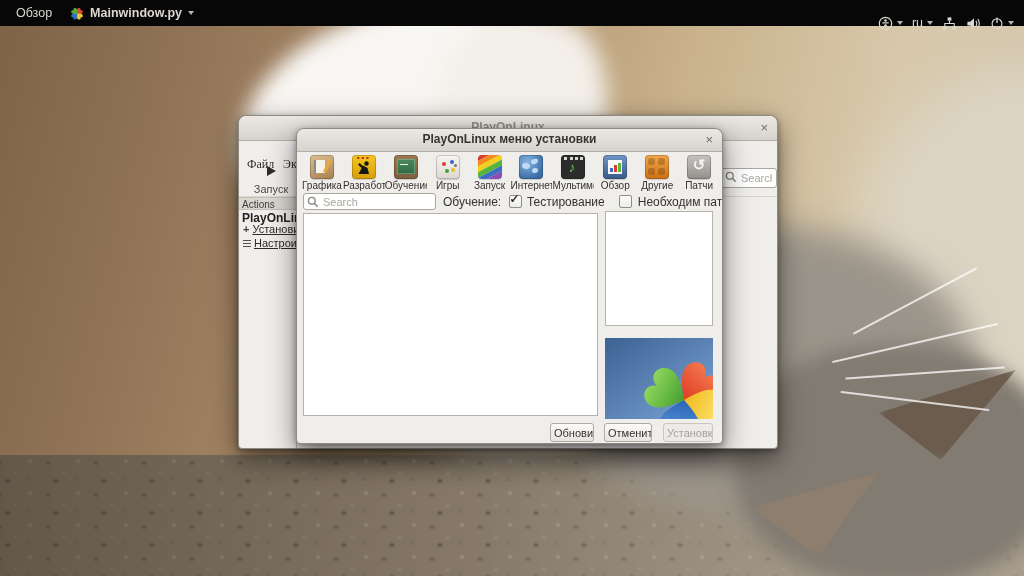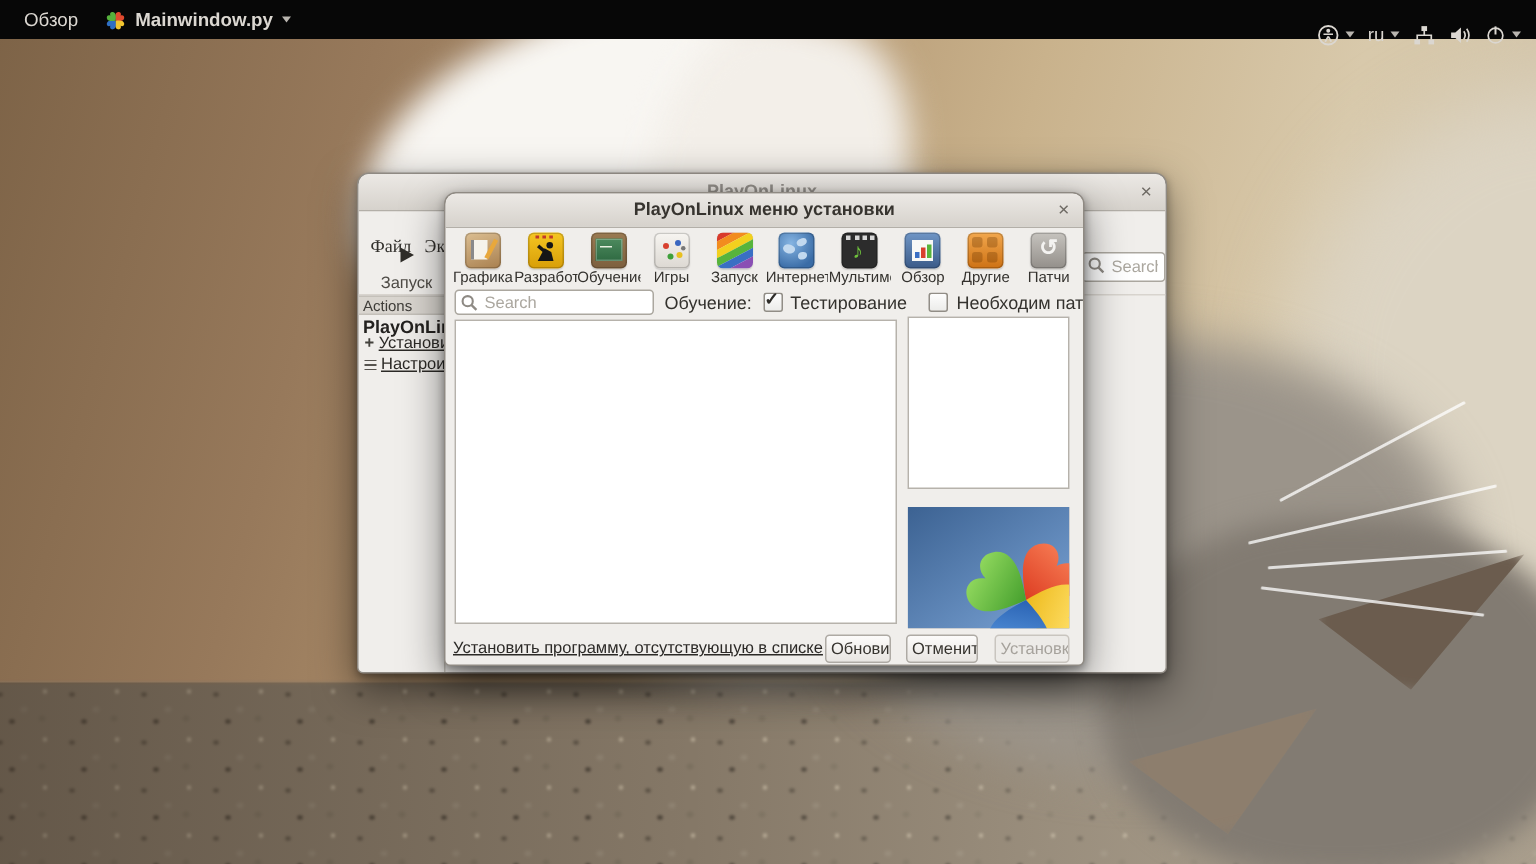--- a/index.html
+++ b/index.html
@@ -423,21 +423,20 @@
         <rect width="108" height="81" fill="url(#lgbg)"></rect>
         <g transform="translate(79,62)">
           <path d="M0 0 C -13 -10 -26 -22 -18.5 -33.5 C -13 -41.5 -3 -40 0 -30.5 C 3 -40 13 -41.5 18.5 -33.5 C 26 -22 13 -10 0 0 Z" fill="url(#pg-r)" transform="rotate(42)"></path>
           <path d="M0 0 C -13 -10 -26 -22 -18.5 -33.5 C -13 -41.5 -3 -40 0 -30.5 C 3 -40 13 -41.5 18.5 -33.5 C 26 -22 13 -10 0 0 Z" fill="url(#pg-y)" transform="rotate(112)"></path>
           <path d="M0 0 C -13 -10 -26 -22 -18.5 -33.5 C -13 -41.5 -3 -40 0 -30.5 C 3 -40 13 -41.5 18.5 -33.5 C 26 -22 13 -10 0 0 Z" fill="url(#pg-b)" transform="rotate(190)"></path>
           <path d="M0 0 C -13 -10 -26 -22 -18.5 -33.5 C -13 -41.5 -3 -40 0 -30.5 C 3 -40 13 -41.5 18.5 -33.5 C 26 -22 13 -10 0 0 Z" fill="url(#pg-g)" transform="rotate(-62)"></path>
         </g>
       </svg>
     </div>
 
-    <span class="dlg-footer-link">Установить программу, отсутствующую в списке</span>
     <button class="btn btn-refresh">
       <span>Обновить</span>
     </button>
     <button class="btn btn-cancel">
       <span>Отменить</span>
     </button>
     <button class="btn btn-install" disabled="">
       <span>Установка</span>
     </button>
   </div>

